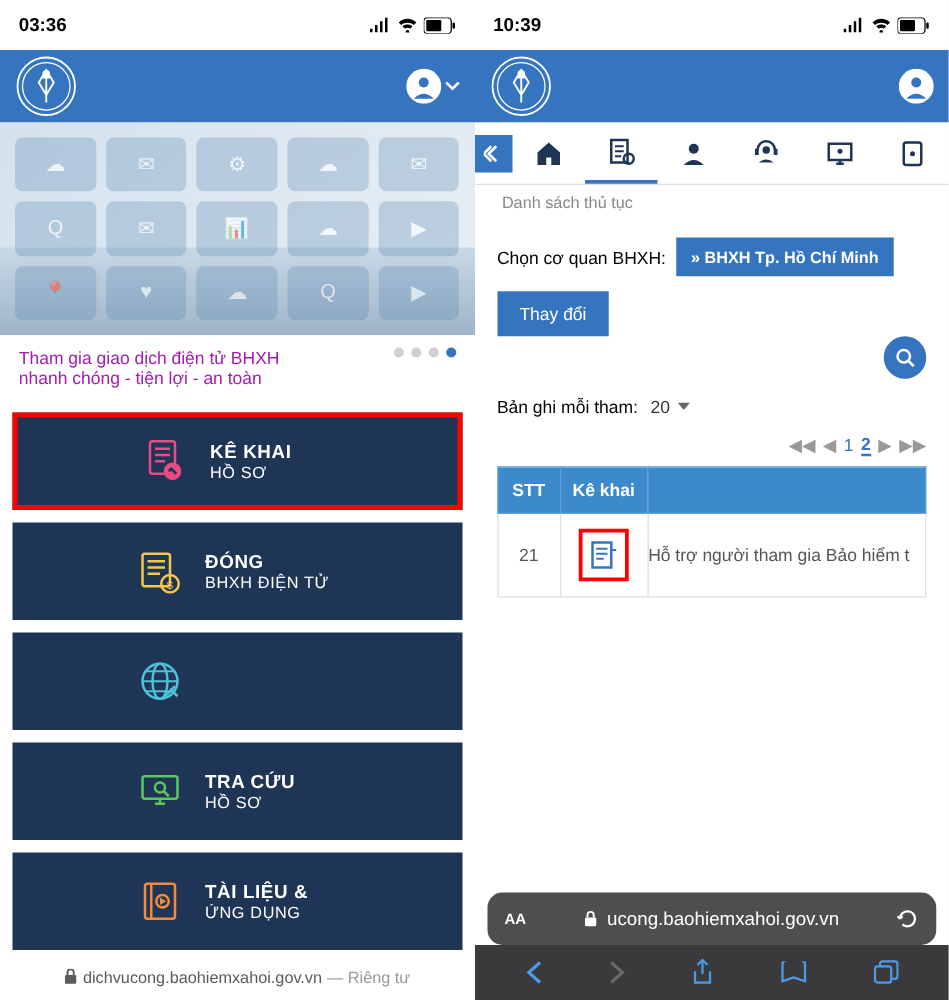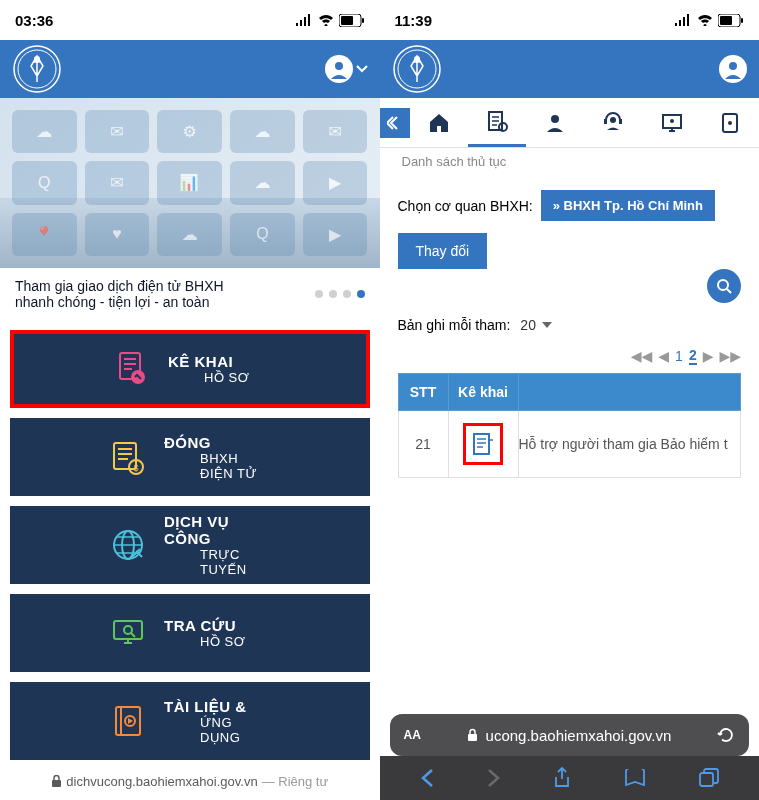--- a/index.html
+++ b/index.html
@@ -7,31 +7,31 @@
 .screen { width: 379.5px; height: 800px; background: #fff; position: relative; overflow: hidden; }
 .status-bar { height: 40px; display: flex; justify-content: space-between; align-items: center; padding: 0 15px; font-weight: 600; font-size: 15px; }
 .status-right { display: flex; align-items: center; gap: 5px; }
 .header { height: 58px; background: #3575c0; display: flex; align-items: center; justify-content: space-between; padding: 0 12px; }
 .logo { width: 50px; height: 50px; }
 .user-btn { display: flex; align-items: center; gap: 3px; color: #fff; }
 .hero { height: 170px; position: relative; background: linear-gradient(135deg, #d4e2ee 0%, #e8eff5 100%); overflow: hidden; }
 .hero-overlay { position: absolute; inset: 0; display: grid; grid-template-columns: repeat(5, 1fr); grid-template-rows: repeat(3, 1fr); gap: 8px; padding: 12px; opacity: 0.55; }
 .hero-icon-box { background: rgba(82, 129, 174, 0.5); border-radius: 6px; display: flex; align-items: center; justify-content: center; color: #fff; font-size: 16px; }
 .hero-desk { position: absolute; top: 100px; left: 0; right: 0; height: 70px; background: linear-gradient(180deg, #c8d8e6 0%, #9fb5c8 100%); }
-.hero-text { padding: 10px 15px; font-size: 14px; color: #0f172a; display: flex; align-items: center; justify-content: space-between; }
+.hero-text { padding: 10px 15px; font-size: 14px; color: #a21caf; display: flex; justify-content: space-between; }
 .dots-row { display: flex; gap: 6px; }
 .dot { width: 8px; height: 8px; border-radius: 50%; background: #d0d0d0; }
 .dot.active { background: #3575c0; }
 .tiles { padding: 10px 10px; }
 .tile { height: 78px; background: #1e3555; margin-bottom: 10px; display: flex; align-items: center; padding: 0 100px; gap: 18px; }
 .tile.highlighted { border: 4px solid #ff0000; }
 .tile-icon { width: 36px; height: 36px; flex-shrink: 0; }
 .tile-text { color: #fff; }
 .tile-title { font-weight: 700; font-size: 15px; letter-spacing: 0.5px; }
-.tile-sub { font-size: 13px; letter-spacing: 0.5px; margin-left: 36px; }
+.tile-sub { font-size: 13px; letter-spacing: 0.5px; }
 .addr-bar { position: absolute; bottom: 0; left: 0; right: 0; height: 37px; display: flex; align-items: center; justify-content: center; font-size: 13px; color: #5a5a5a; background: #fff; gap: 4px; }
 .addr-priv { color: #999; }
 
 
 .tab-bar { height: 50px; background: #fff; display: flex; align-items: center; border-bottom: 1px solid #e0e0e0; }
 .tab-back { width: 30px; height: 30px; background: #3575c0; display: flex; align-items: center; justify-content: center; margin-left: 0; }
 .tab-item { flex: 1; display: flex; align-items: center; justify-content: center; height: 100%; }
 .tab-item.active { border-bottom: 3px solid #3575c0; }
 .crumb { padding: 6px 22px; font-size: 13px; color: #888; }
 .form-section { padding: 15px 18px; }
@@ -151,24 +151,20 @@
           <div class="tile-sub">BHXH ĐIỆN TỬ</div>
         </div>
     </div>
     <div class="tile">
       <svg class="tile-icon" viewBox="0 0 36 36">
           <circle cx="18" cy="18" r="14" fill="none" stroke="#4ec0d9" stroke-width="2"></circle>
           <ellipse cx="18" cy="18" rx="6" ry="14" fill="none" stroke="#4ec0d9" stroke-width="2"></ellipse>
           <path d="M4 18h28M6 10h24M6 26h24" stroke="#4ec0d9" stroke-width="1.5"></path>
           <path d="M26 24l6 6M30 22l-8 8" stroke="#4ec0d9" stroke-width="2"></path>
         </svg>
-      <div class="tile-text">
-          <div class="tile-title">DỊCH VỤ CÔNG</div>
-          <div class="tile-sub">TRỰC TUYẾN</div>
-        </div>
     </div>
     <div class="tile">
       <svg class="tile-icon" viewBox="0 0 36 36">
           <rect x="4" y="6" width="28" height="18" rx="2" fill="none" stroke="#5cc85c" stroke-width="2"></rect>
           <circle cx="18" cy="15" r="4" fill="none" stroke="#5cc85c" stroke-width="2"></circle>
           <path d="M21 18l4 4" stroke="#5cc85c" stroke-width="2"></path>
           <path d="M14 28h8M18 24v4" stroke="#5cc85c" stroke-width="2"></path>
         </svg>
       <div class="tile-text">
           <div class="tile-title">TRA CỨU</div>
@@ -193,21 +189,21 @@
         <rect x="1" y="5" width="9" height="7" rx="1" fill="#5a5a5a"></rect>
         <path d="M3 5V3a2.5 2.5 0 015 0v2" stroke="#5a5a5a" stroke-width="1.5" fill="none"></path>
       </svg>
     <span>dichvucong.baohiemxahoi.gov.vn</span>
     <span class="addr-priv">— Riêng tư</span>
   </div>
 </div>
 
 <div class="screen">
   <div class="status-bar">
-    <span>11:39</span>
+    <span>10:39</span>
     <div class="status-right">
       <svg width="18" height="12" viewBox="0 0 18 12">
           <path fill="#000" d="M1 9h2v3H1zM5 6h2v6H5zM9 3h2v9H9zM13 0h2v12h-2z"></path>
         </svg>
       <svg width="16" height="12" viewBox="0 0 16 12">
           <path fill="#000" d="M8 10a1.5 1.5 0 100 3 1.5 1.5 0 000-3zM4 7l2 2c1-1 3-1 4 0l2-2c-2-2-6-2-8 0zM1 4l2 2c2.5-2.5 7.5-2.5 10 0l2-2C11 0 5 0 1 4z"></path>
         </svg>
       <svg width="26" height="13" viewBox="0 0 26 13">
           <rect x="0" y="0" width="22" height="13" rx="3" fill="none" stroke="#000" stroke-width="1"></rect>
           <rect x="2" y="2" width="12" height="9" rx="1" fill="#000"></rect>

